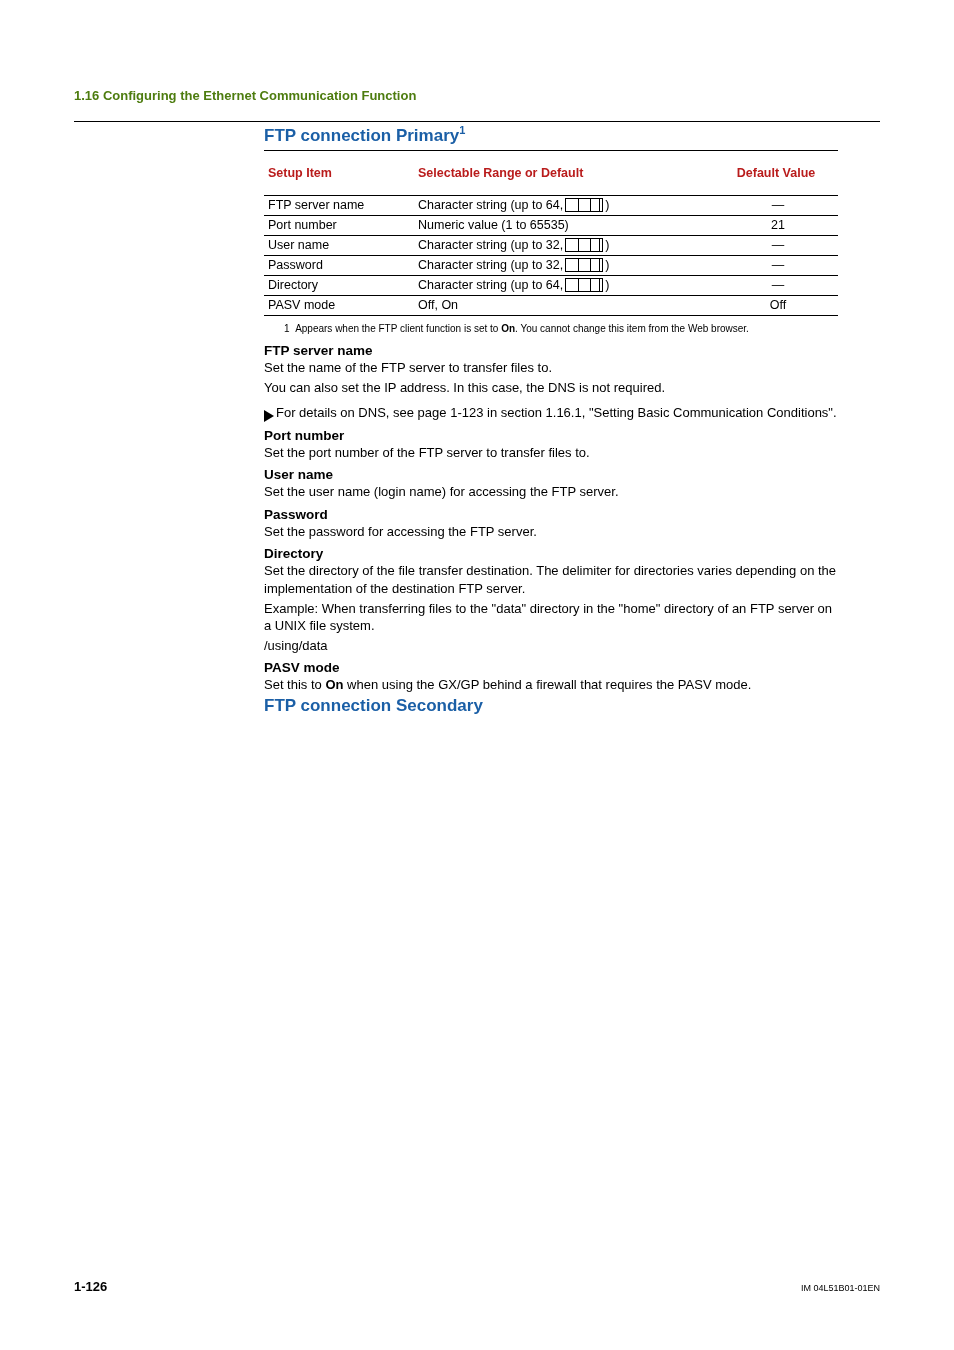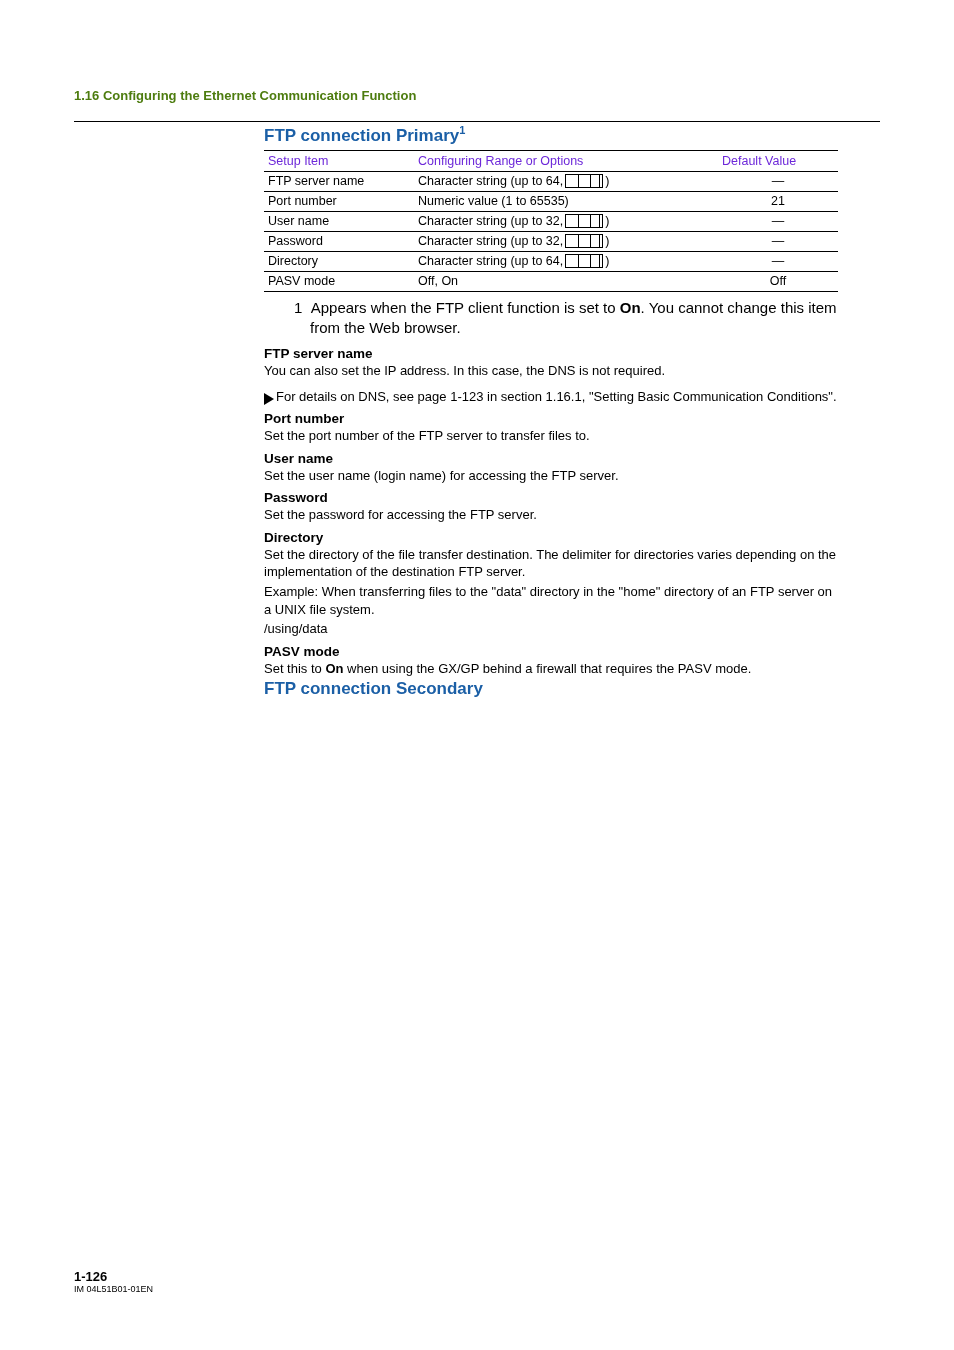--- a/index.html
+++ b/index.html
@@ -31,28 +31,28 @@
     color: #1b5fa6;
     margin-bottom: 4px;
   }
   .h2 sup { font-size: 11px; vertical-align: super; }
   table.setup {
     width: 100%;
     border-collapse: collapse;
     font-size: 12.5px;
   }
   table.setup th {
-    color: #6d28d9;
-    font-weight: normal;
+    color: #b91c1c;
+    font-weight: bold;
     text-align: left;
     border-top: 1px solid #000;
     border-bottom: 1px solid #000;
-    padding: 3px 4px;
-  }
-  table.setup th.col-default { text-align: left; padding-right: 8px; }
+    padding: 15px 4px;
+  }
+  table.setup th.col-default { text-align: center; padding-right: 8px; }
   table.setup td {
     border-bottom: 0.5px solid #000;
     padding: 2px 4px;
     vertical-align: middle;
     height: 20px;
   }
   table.setup td.col-item { width: 150px; }
   table.setup td.col-range { }
   table.setup td.col-default { text-align: center; width: 120px; }
   .range-cell { display: flex; align-items: center; gap: 2px; white-space: nowrap; }
@@ -64,40 +64,39 @@
     background: #fff;
     flex-shrink: 0;
   }
   .kbd-icon::before, .kbd-icon::after {
     content: ""; position: absolute; background: #000;
   }
   .kbd-icon::before { left: 12px; top: 0; width: 1px; height: 100%; }
   .kbd-icon::after  { left: 24px; top: 0; width: 1px; height: 100%; }
   .kbd-icon .b3 { position:absolute; left: 33px; top:0; width:1px; height:100%; background:#000;}
   .footnote {
-    font-size: 15px;
-    margin: 6px 0 8px 30px;
+    font-size: 10px;
+    margin: 6px 0 8px 20px;
     text-indent: -16px;
     padding-left: 16px;
     line-height: 1.35;
   }
   .h4 { font-size: 13.5px; font-weight: bold; margin: 6px 0 1px 0; }
   .para { font-size: 13px; line-height: 1.35; margin-bottom: 2px; }
   .xref-row { display:flex; align-items:flex-end; gap:2px; margin-top:8px; margin-bottom:6px;}
   .xref-arrow { flex-shrink:0; margin-top:2px; }
   .xref { font-size: 13px; line-height:1.35; }
   .footer {
     position: absolute;
     bottom: 56px;
     left: 74px;
     right: 74px;
     display:flex;
     justify-content: space-between;
     align-items: baseline;
-    flex-direction: column;
   }
   .page-num { font-size: 13px; font-weight: bold; }
   .doc-code { font-size: 9px; }
   .mt8 { margin-top: 8px; }
   .mt14 { }
 </style>
 </head>
 <body>
 
 <div class="page">
@@ -106,21 +105,21 @@
 
   <div class="content">
     <div class="h2">
       <span>FTP connection Primary</span><sup>1</sup>
     </div>
 
     <table class="setup" id="primary-table">
       <thead>
         <tr>
           <th class="col-item">Setup Item</th>
-          <th class="col-range">Configuring Range or Options</th>
+          <th class="col-range">Selectable Range or Default</th>
           <th class="col-default">Default Value</th>
         </tr>
       </thead>
       <tbody id="primary-tbody">
           <tr>
             <td class="col-item">FTP server name</td>
             <td class="col-range">
               <span class="range-cell">
                 <span>Character string (up to 64,</span>
                 <span class="kbd-icon">
@@ -182,20 +181,21 @@
           </tr>
         </tbody>
     </table>
 
     <div class="footnote">
       <span>1</span>&nbsp;&nbsp;<span>Appears when the FTP client function is set to </span><b>On</b><span>. You cannot change this item from the Web browser.</span>
     </div>
 
     <div id="descriptions">
         <div class="h4">FTP server name</div>
+        <div class="para">Set the name of the FTP server to transfer files to.</div>
         <div class="para">You can also set the IP address. In this case, the DNS is not required.</div>
         <div class="xref-row">
           <svg width="10" height="12" viewBox="0 0 10 12" class="xref-arrow">
             <polygon points="0,0 10,6 0,12" fill="#000"></polygon>
           </svg>
           <span class="xref">For details on DNS, see page 1-123 in section 1.16.1, "Setting Basic Communication Conditions".</span>
         </div>
         <div class="h4">Port number</div>
         <div class="para">Set the port number of the FTP server to transfer files to.</div>
         <div class="h4">User name</div>

